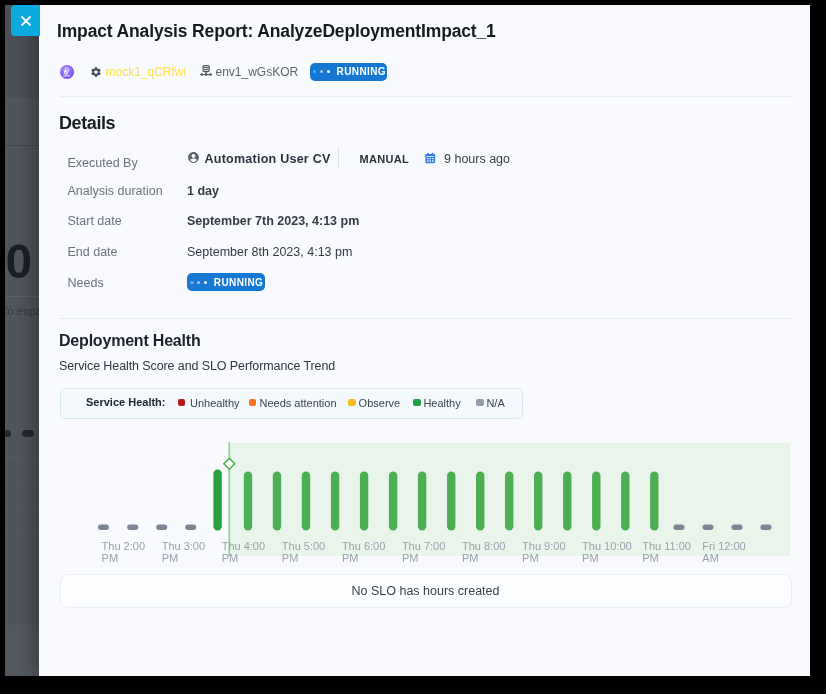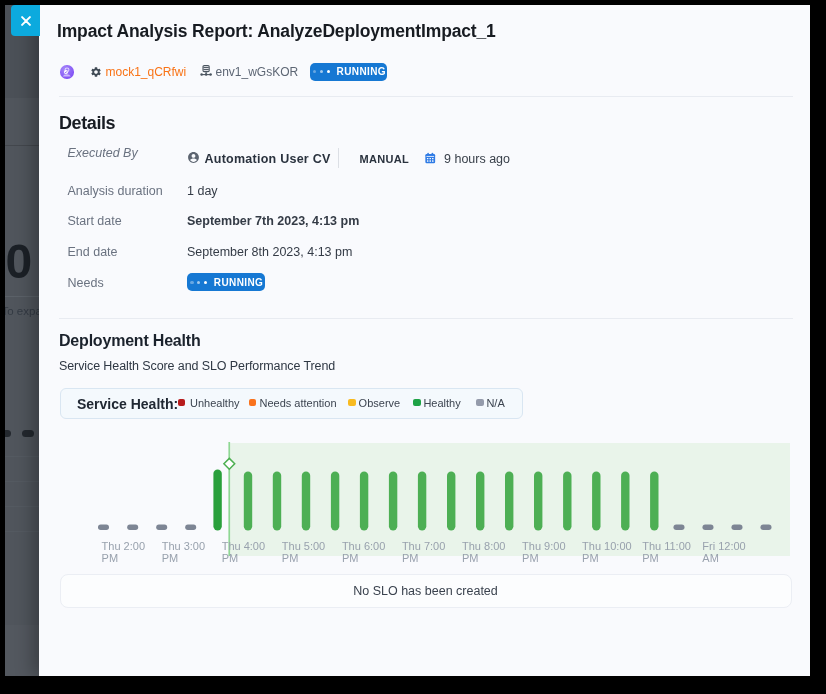--- a/index.html
+++ b/index.html
@@ -28,21 +28,21 @@
               border-radius:4px 0 0 4px; z-index:5; }
   #closebtn svg { position:absolute; left:9.5px; top:10.5px; }
 
   #title { left:57px; top:21px; font-size:17.5px; font-weight:bold; color:#171b21;
            letter-spacing:-0.15px; }
 
   
   #av { left:60px; top:65px; width:13.5px; height:13.5px; border-radius:50%;
         background:radial-gradient(circle at 35% 30%, #a688fa, #8455f5 70%); }
   #gear { left:89.5px; top:65.5px; }
-  #h-mock { left:105.5px; top:65px; font-size:12px; color:#f97316; }
+  #h-mock { left:105.5px; top:65px; font-size:12px; color:#fde047; }
   #envic { left:200px; top:64.5px; }
   #h-env { left:215.5px; top:65px; font-size:12px; color:#5d6674; }
 
   .badge { background:#1678d3; border-radius:5px; display:flex; align-items:center;
            justify-content:center; gap:1.5px; }
   .badge .txt { color:#fff; font-size:10px; font-weight:bold; letter-spacing:0.4px; margin-left:5px; }
   .dot { width:3.4px; height:3.4px; border-radius:50%; background:#fff; margin-left:2px; }
   .d1 { opacity:.35; } .d2 { opacity:.6; } .d3 { opacity:1; }
   #badge-top { left:309.7px; top:62.5px; width:77.5px; height:18px; }
   #badge-status { left:186.7px; top:273.3px; width:78px; height:18px; }
@@ -61,21 +61,21 @@
   #r1div { left:337.5px; top:148px; width:1px; height:20px; background:#dcdfe5; }
   #r1man { left:359.5px; top:152.5px; font-size:11px; font-weight:bold; color:#2a323e; letter-spacing:0.3px; }
   #r1cal { left:424px; top:152px; }
   #r1ago { left:444px; top:152px; font-size:12.5px; color:#39404a; }
 
   #dh-h { left:59px; top:332px; font-size:16px; font-weight:bold; color:#1b222c; letter-spacing:-0.2px; }
   #dh-sub { left:59px; top:358.5px; font-size:12.5px; color:#2f3844; letter-spacing:-0.1px; }
 
   #legend { left:59.5px; top:387.5px; width:463px; height:31.5px; background:#f4f9fd;
             border:1px solid #d9e6f2; border-radius:6px; }
-  #leg-t { left:77px; top:396px; font-size:14px; font-weight:bold; color:#202833; }
+  #leg-t { left:86px; top:396px; font-size:11px; font-weight:bold; color:#202833; }
   .lsq { top:398.5px; width:7.8px; height:7.8px; border-radius:2px; }
   .ltx { top:397px; font-size:11px; color:#3c4450; }
 
   #noslo { left:59.5px; top:574px; width:732px; height:33.5px; background:#fcfdfe;
            border:1px solid #ebeef4; border-radius:8px; display:flex; align-items:center;
            justify-content:center; font-size:12.5px; color:#3a424e; }
 </style>
 </head>
 <body>
   <div id="backdrop" class="abs">
@@ -131,21 +131,21 @@
   <div id="badge-top" class="abs badge">
     <span class="dot d1"></span>
     <span class="dot d2"></span>
     <span class="dot d3"></span>
     <span class="txt">RUNNING</span>
   </div>
 
   <div id="hr1" class="abs hr"></div>
   <div id="details-h" class="abs">Details</div>
 
-  <div class="abs rlabel" style="top:146px;font-style:italic;">Executed By</div>
+  <div class="abs rlabel" style="top:156px;">Executed By</div>
   <div class="abs rlabel" style="top:183.5px;">Analysis duration</div>
   <div class="abs rlabel" style="top:214px;">Start date</div>
   <div class="abs rlabel" style="top:245px;">End date</div>
   <div class="abs rlabel" style="top:275.5px;">Needs</div>
 
   <svg id="r1icon" class="abs" width="13" height="13" viewBox="0 0 24 24">
     <path fill="#5c6470" d="M12 2C6.48 2 2 6.48 2 12s4.48 10 10 10 10-4.48 10-10S17.52 2 12 2zm0 3.5c1.93 0 3.5 1.57 3.5 3.5s-1.57 3.5-3.5 3.5S8.5 10.93 8.5 9 10.07 5.5 12 5.5zm0 14.7c-2.6 0-4.9-1.34-6.24-3.36C5.82 14.77 9.94 13.7 12 13.7s6.18 1.07 6.24 3.14C16.9 18.86 14.6 20.2 12 20.2z"></path>
   </svg>
   <div id="r1name" class="abs">Automation User CV</div>
   <div id="r1div" class="abs"></div>
@@ -161,21 +161,21 @@
       <rect x="5.6" y="11.4" width="2.9" height="2.7" rx="0.7"></rect>
       <rect x="10.5" y="11.4" width="2.9" height="2.7" rx="0.7"></rect>
       <rect x="15.4" y="11.4" width="2.9" height="2.7" rx="0.7"></rect>
       <rect x="5.6" y="16" width="2.9" height="2.7" rx="0.7"></rect>
       <rect x="10.5" y="16" width="2.9" height="2.7" rx="0.7"></rect>
       <rect x="15.4" y="16" width="2.9" height="2.7" rx="0.7"></rect>
     </g>
   </svg>
   <div id="r1ago" class="abs">9 hours ago</div>
 
-  <div class="abs rval" style="top:183.5px;">1 day</div>
+  <div class="abs rval" style="top:183.5px;font-weight:bold;">1 day</div>
   <div class="abs rval" style="top:214px;font-weight:bold;">September 7th 2023, 4:13 pm</div>
   <div class="abs rval" style="top:245px;">September 8th 2023, 4:13 pm</div>
   <div id="badge-status" class="abs badge">
     <span class="dot d1"></span>
     <span class="dot d2"></span>
     <span class="dot d3"></span>
     <span class="txt">RUNNING</span>
   </div>
 
   <div id="hr2" class="abs hr"></div>
@@ -250,13 +250,13 @@
       <text x="466.1" y="124">PM</text>
       <text x="526.1" y="112">Thu 10:00</text>
       <text x="526.1" y="124">PM</text>
       <text x="586.2" y="112">Thu 11:00</text>
       <text x="586.2" y="124">PM</text>
       <text x="646.3" y="112">Fri 12:00</text>
       <text x="646.3" y="124">AM</text>
     </g>
   </svg>
 
-  <div id="noslo" class="abs">No SLO has been created</div>
+  <div id="noslo" class="abs">No SLO has hours created</div>
 
 </body></html>

